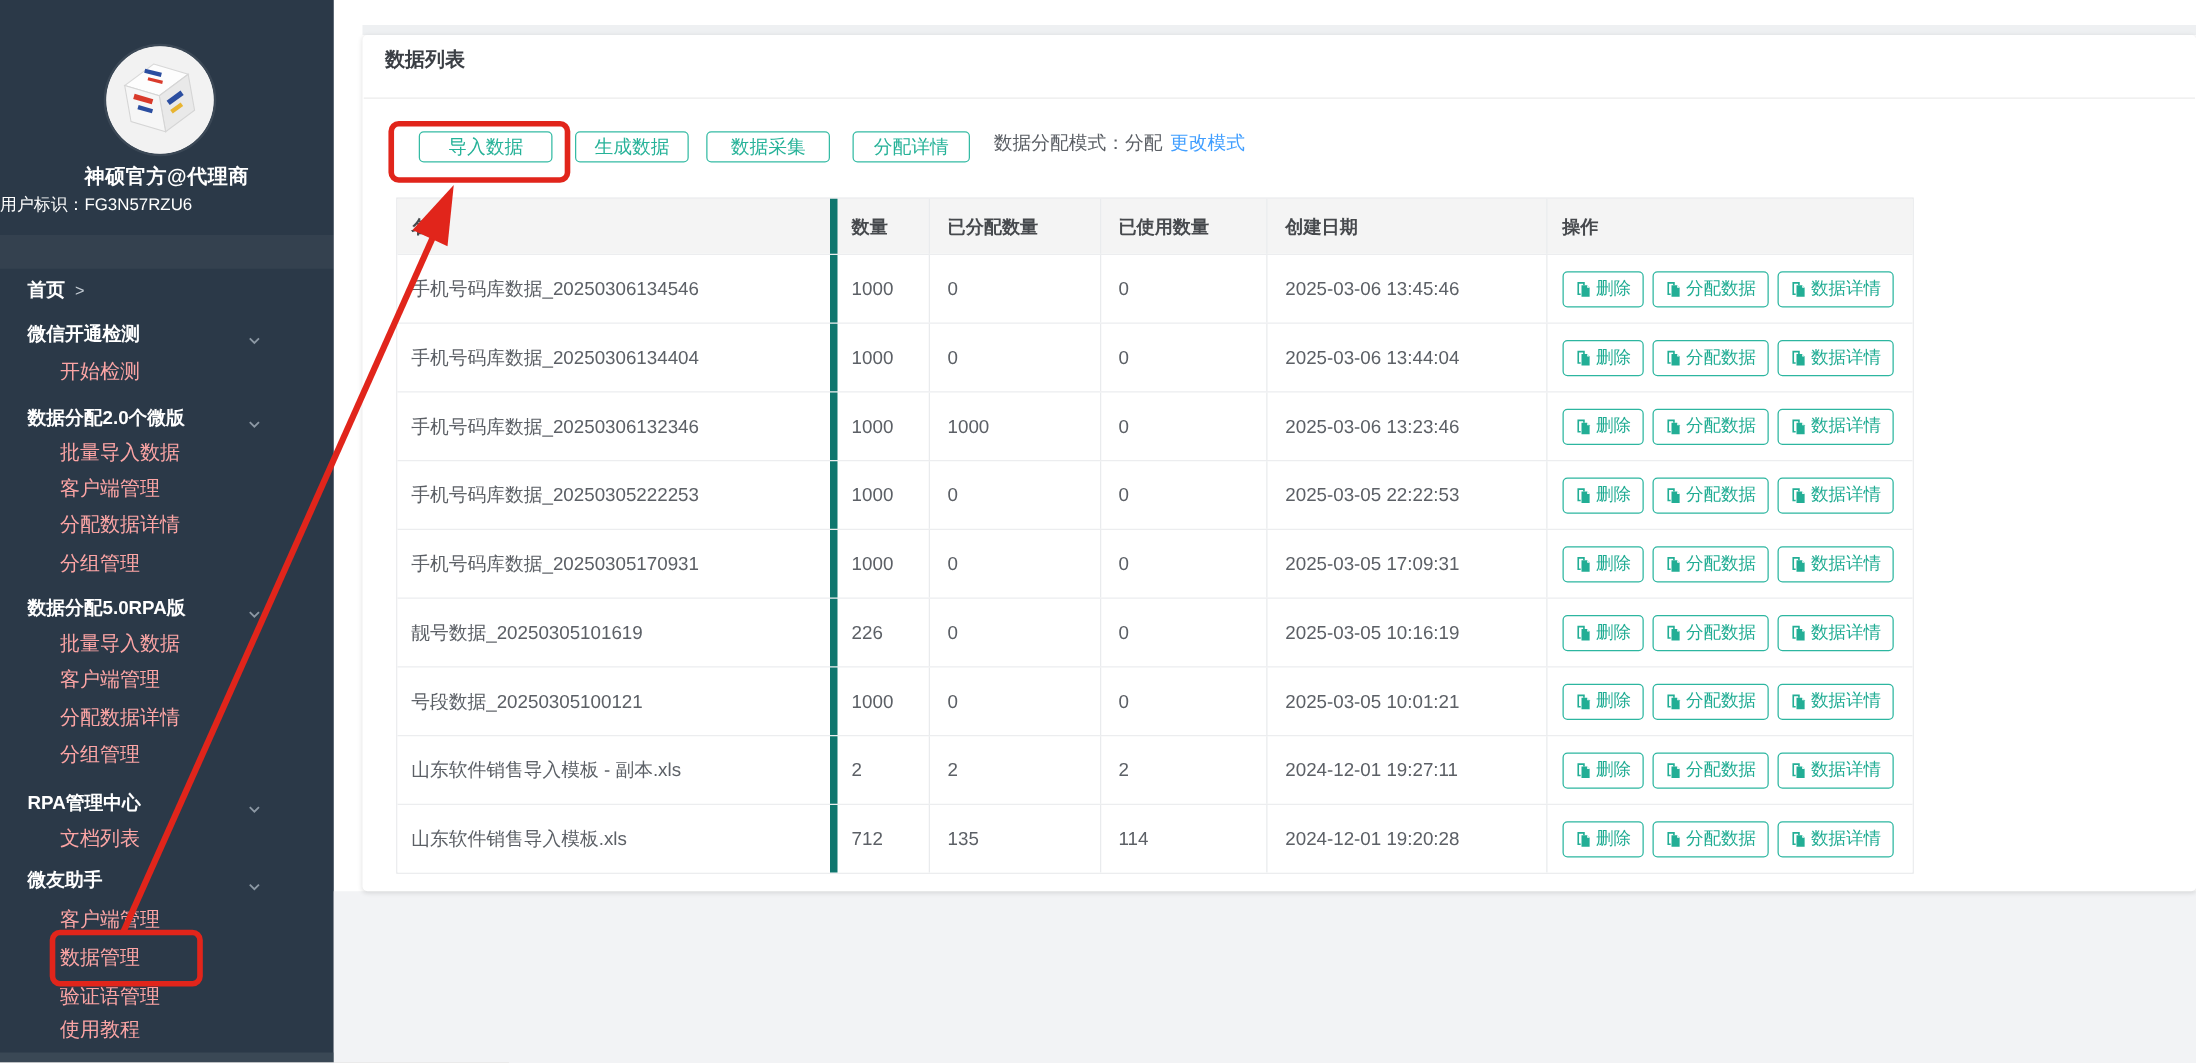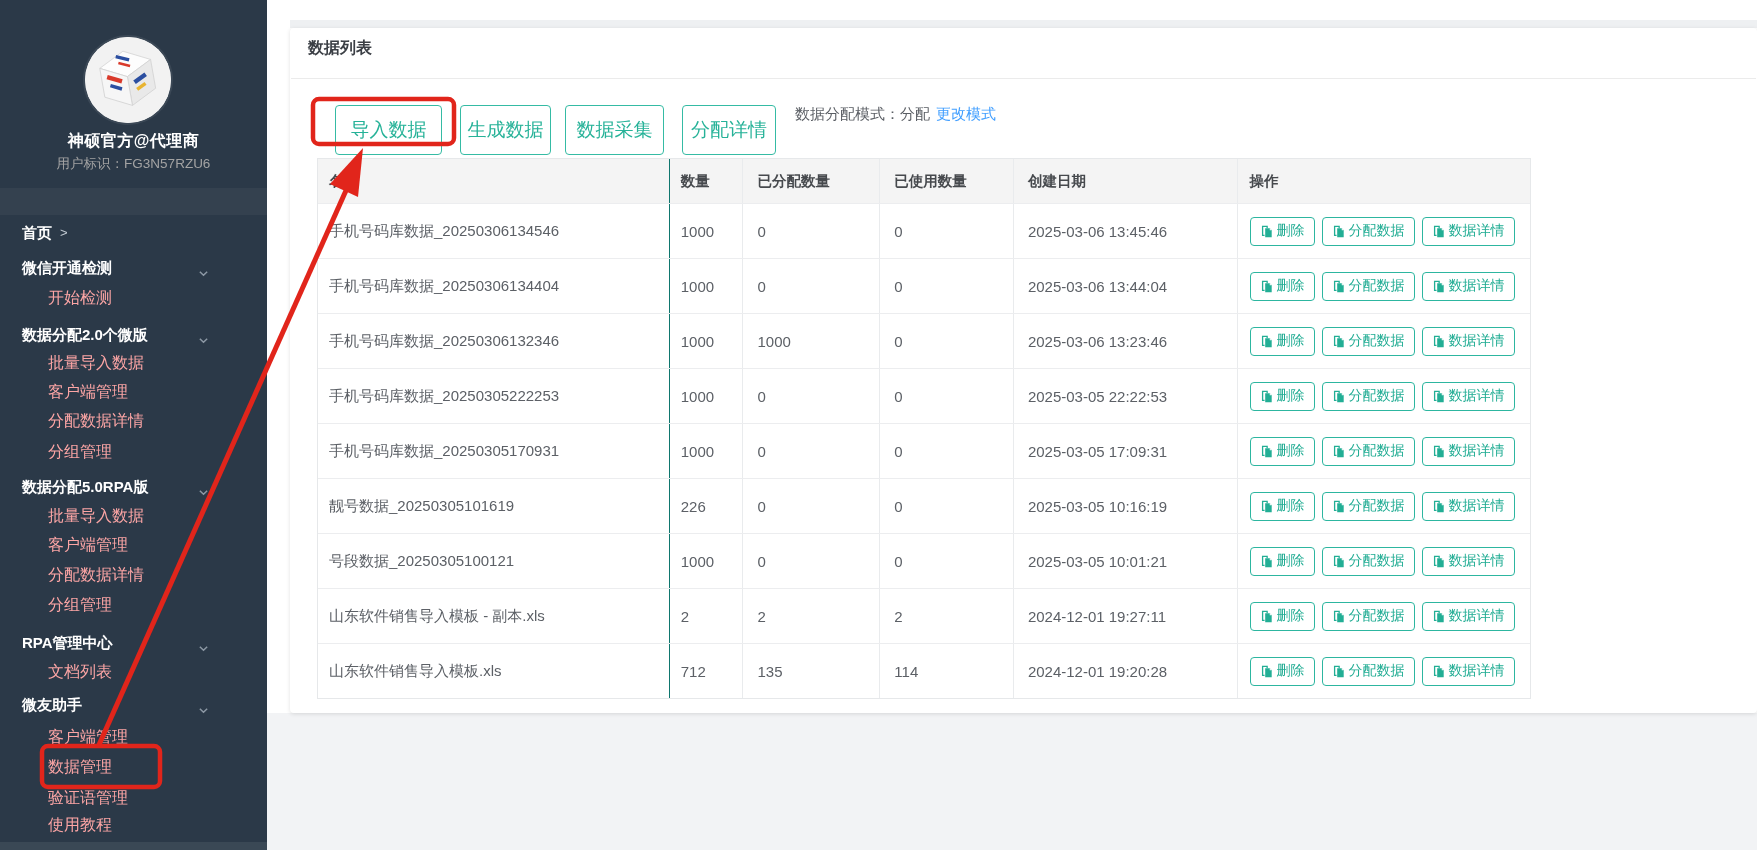--- a/index.html
+++ b/index.html
@@ -6,48 +6,48 @@
   .screen{position:relative;width:1757px;height:850px;overflow:hidden;background:#ffffff;
           font-family:"Liberation Sans","DejaVu Sans",sans-serif;}
   
   .sidebar{position:absolute;left:0;top:0;width:267px;height:850px;background:#2b3948;}
   .sb-band{position:absolute;left:0;top:188px;width:267px;height:27px;background:rgba(255,255,255,0.045);}
   .sb-bottom{position:absolute;left:0;top:842px;width:267px;height:8px;background:#3a4855;}
   .avatar{position:absolute;left:85px;top:37px;width:86px;height:86px;border-radius:50%;
           background:#f4f4f4;overflow:hidden;box-shadow:0 0 0 2px rgba(255,255,255,0.08);}
   .uname{position:absolute;left:0;top:131px;width:267px;text-align:center;color:#ffffff;
          font-size:16px;font-weight:bold;letter-spacing:.5px;}
-  .uid{position:absolute;left:0;top:155px;width:267px;text-align:center;color:#a3a3a3;font-size:13.5px;}
+  .uid{position:absolute;left:0;top:155px;width:267px;color:#ffffff;font-size:13.5px;}
   .nav-item{position:absolute;left:0;width:225px;height:24px;line-height:24px;cursor:pointer;}
   .nav-item .lbl{position:absolute;left:48px;color:#fca5a5;font-size:16px;}
   .nav-item.sec .lbl{left:22px;color:#ffffff;font-weight:bold;font-size:15px;}
   .nav-item .sfx{position:absolute;left:60px;color:#c3cbd3;font-size:13px;}
   .chev{position:absolute;right:16px;top:6px;}
   
   .gap-top{position:absolute;left:290px;top:20px;width:1467px;height:8px;background:#eef0f2;}
   .gap-bottom{position:absolute;left:267px;top:713px;width:1490px;height:137px;background:#f2f3f5;}
   .card{position:absolute;left:290px;top:28px;width:1467px;height:685px;background:#ffffff;
         border-radius:4px;box-shadow:0 1px 4px rgba(0,0,0,0.12);}
   .card-title{position:absolute;left:308px;top:38px;font-size:16px;font-weight:bold;color:#3b3f45;}
   .card-divider{position:absolute;left:291px;top:78px;width:1465px;height:1px;background:#ebebeb;}
-  .tbtn{position:absolute;top:105px;height:50px;box-sizing:border-box;border:1px solid #35bba4;
-        border-radius:4px;background:#fff;color:#26b298;font-size:19px;display:flex;
+  .tbtn{position:absolute;top:105px;height:25px;box-sizing:border-box;border:1px solid #35bba4;
+        border-radius:4px;background:#fff;color:#26b298;font-size:15px;display:flex;
         align-items:center;justify-content:center;cursor:pointer;}
   .mode{position:absolute;left:795px;top:105px;height:33px;display:flex;align-items:flex-start;
         gap:6px;font-size:15px;color:#5a5e64;}
   .mode .lnk{color:#409eff;cursor:pointer;}
   
   .dtable{position:absolute;left:317px;top:158px;width:1214px;box-sizing:border-box;
           border:1px solid #e6e8ea;}
   .thead{display:flex;height:44px;background:#f4f4f4;align-items:center;
          font-size:14.5px;font-weight:bold;color:#46494d;}
   .trow{display:flex;height:54px;border-top:1px solid #ecedef;align-items:center;
         font-size:15px;color:#5c6066;background:#fff;}
   .cell{box-sizing:border-box;height:100%;display:flex;align-items:center;}
-  .c0{width:419px;padding-left:11px;border-right:1px solid #0f766e;}
+  .c0{width:419px;padding-left:11px;border-right:6px solid #0f766e;}
   .c1{width:86px;padding-left:11px;border-right:1px solid #e9ebed;}
   .c2{width:161px;padding-left:14px;border-right:1px solid #e9ebed;}
   .c3{width:157px;padding-left:14px;border-right:1px solid #e9ebed;}
   .c4{width:265px;padding-left:14px;border-right:1px solid #e9ebed;}
   .c5{width:348px;padding-left:12px;gap:7px;}
   .abtn{display:inline-flex;align-items:center;gap:4px;height:29px;padding:0 9px;box-sizing:border-box;
         border:1px solid #2db6a0;border-radius:4px;color:#20ac93;font-size:14px;background:#fff;cursor:pointer;}
   
   .anno{position:absolute;left:0;top:0;width:1757px;height:850px;pointer-events:none;z-index:50;}
 </style>

